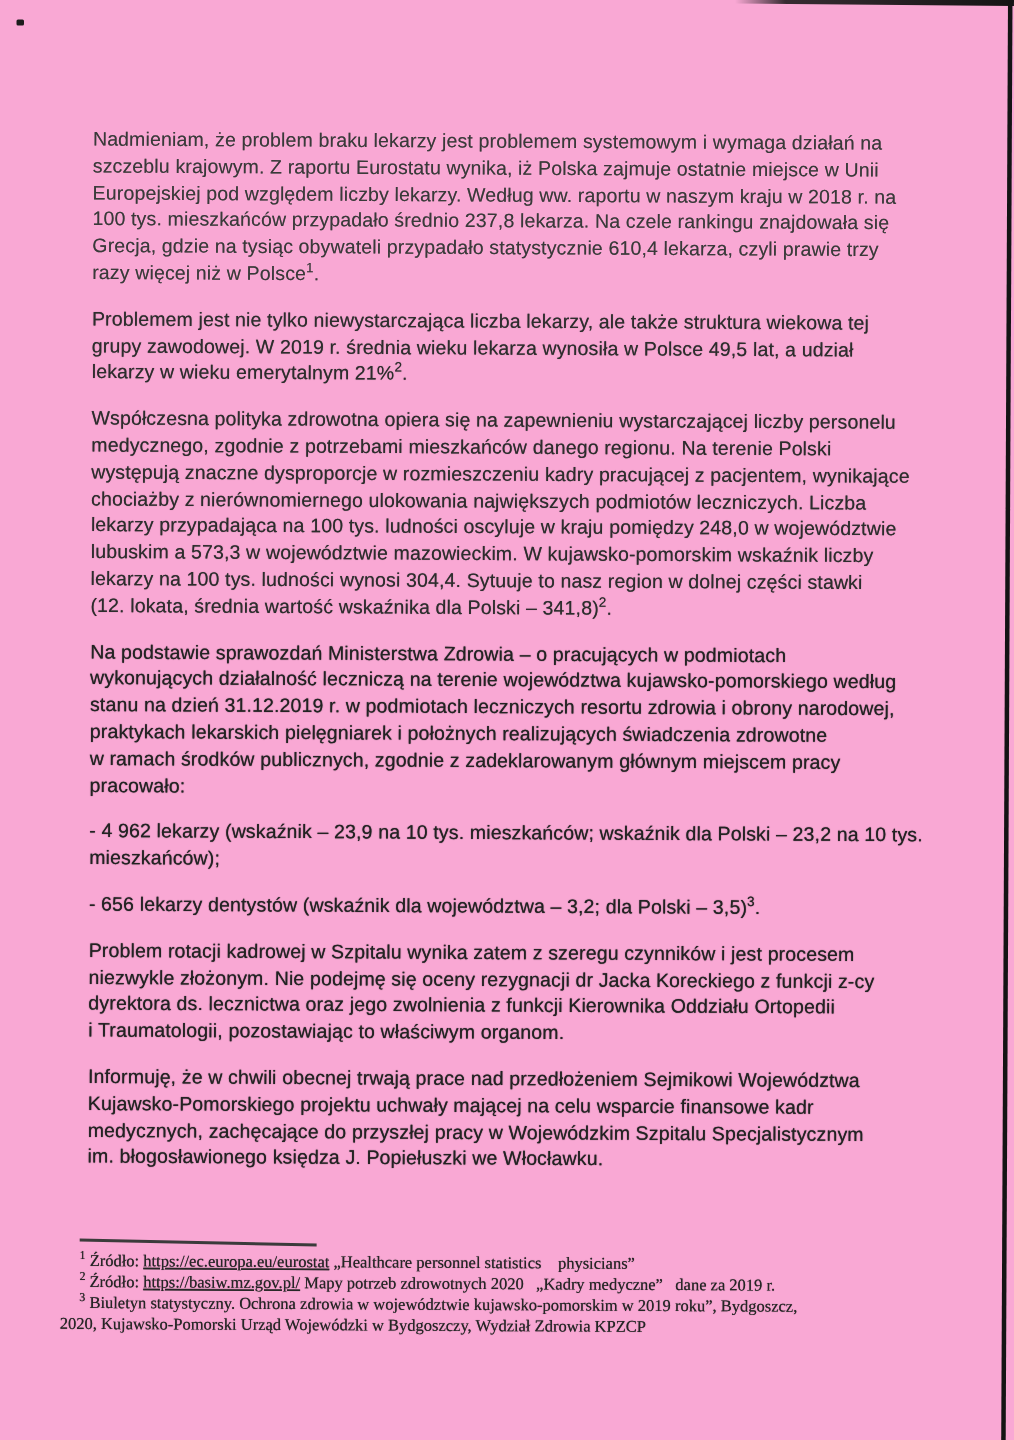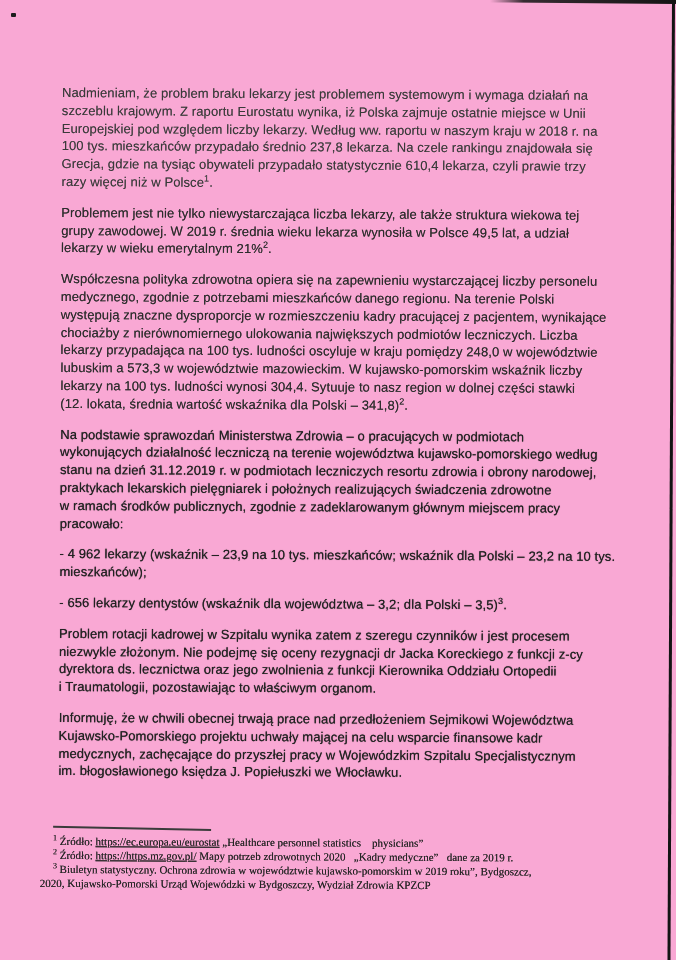--- a/index.html
+++ b/index.html
@@ -128,19 +128,19 @@
 Kujawsko-Pomorskiego projektu uchwały mającej na celu wsparcie finansowe kadr
 medycznych, zachęcające do przyszłej pracy w Wojewódzkim Szpitalu Specjalistycznym
 im. błogosławionego księdza J. Popiełuszki we Włocławku.</span></p>
 
     </div>
 
     <div class="footnote-sep"></div>
 
     <div class="footnotes">
       <div class="footnote"><sup>1</sup> <span class="fn-prefix">Źródło: </span><span class="fn-link">https://ec.europa.eu/eurostat</span><span class="fn-suffix"> „Healthcare personnel statistics    physicians”</span></div>
-      <div class="footnote"><sup>2</sup> <span class="fn-prefix">Źródło: </span><span class="fn-link">https://https.mz.gov.pl/</span><span class="fn-suffix"> Mapy potrzeb zdrowotnych 2020   „Kadry medyczne”   dane za 2019 r.</span></div>
+      <div class="footnote"><sup>2</sup> <span class="fn-prefix">Źródło: </span><span class="fn-link">https://basiw.mz.gov.pl/</span><span class="fn-suffix"> Mapy potrzeb zdrowotnych 2020   „Kadry medyczne”   dane za 2019 r.</span></div>
       <div class="footnote"><sup>3</sup> <span class="fn-suffix">Biuletyn statystyczny. Ochrona zdrowia w województwie kujawsko-pomorskim w 2019 roku”, Bydgoszcz,
 2020, Kujawsko-Pomorski Urząd Wojewódzki w Bydgoszczy, Wydział Zdrowia KPZCP</span></div>
     </div>
   </div>
 
 </div>
 
 </body></html>

